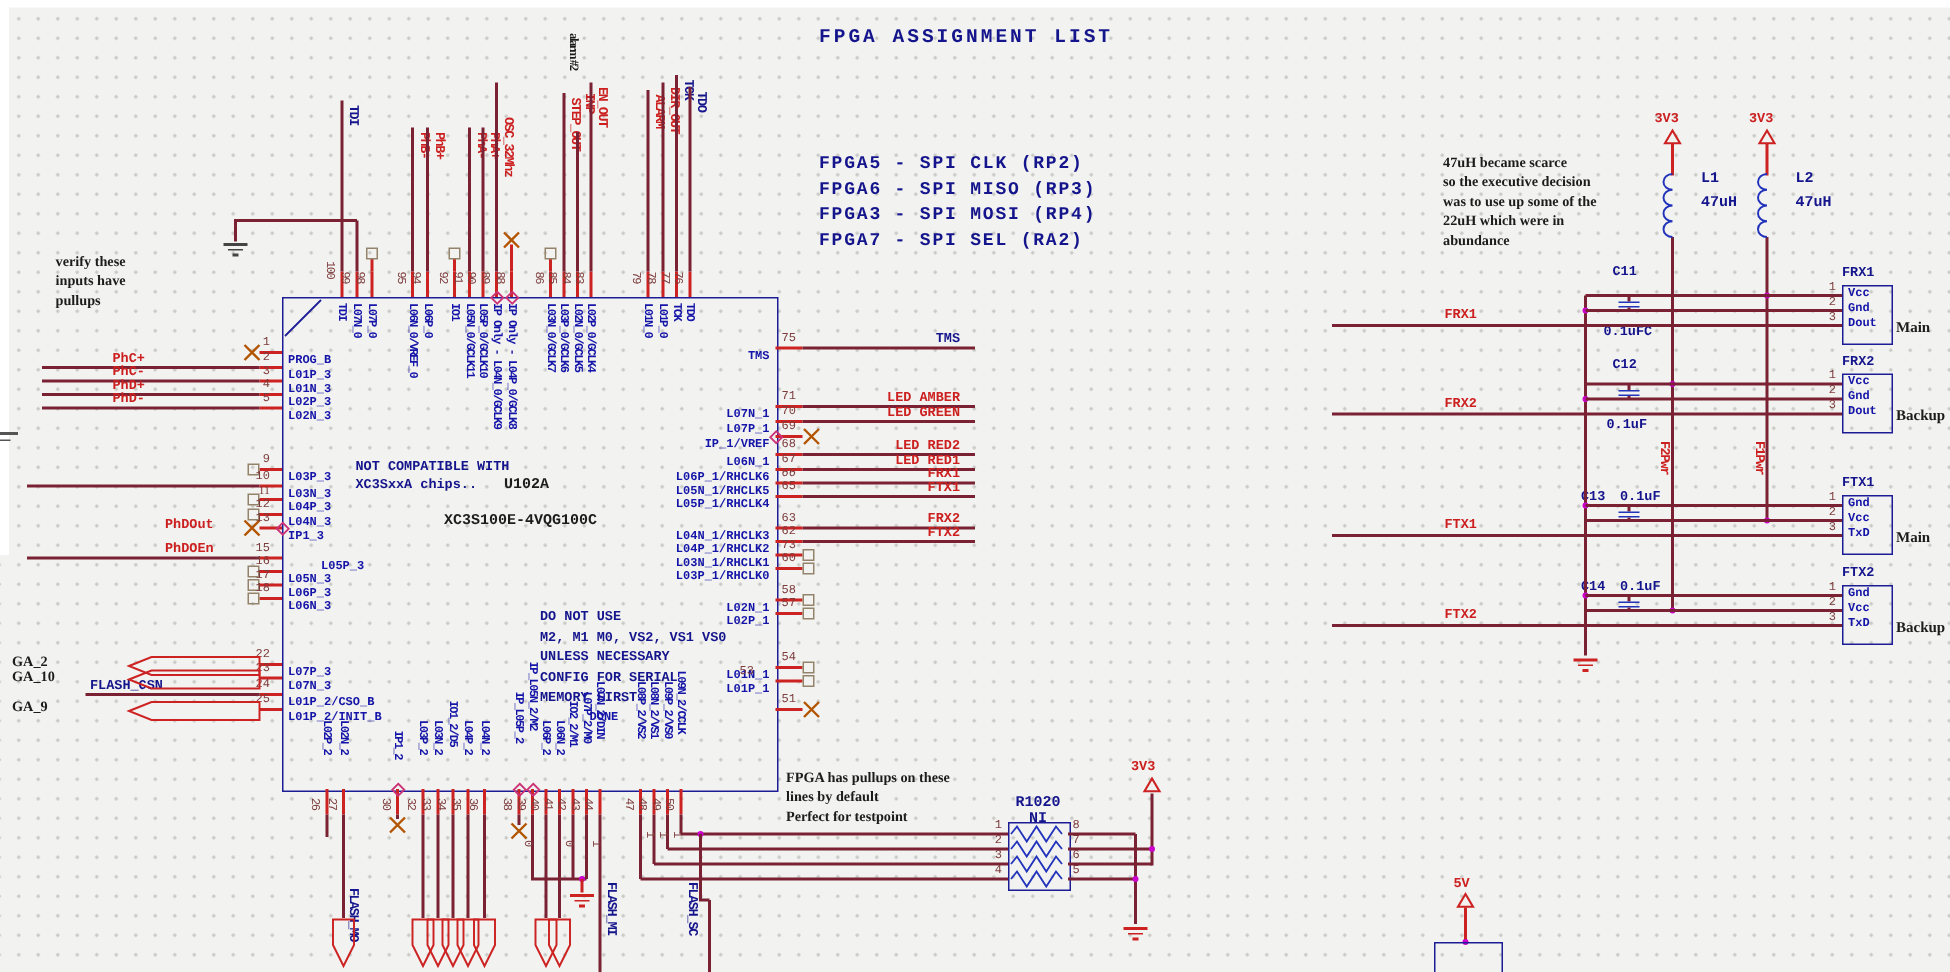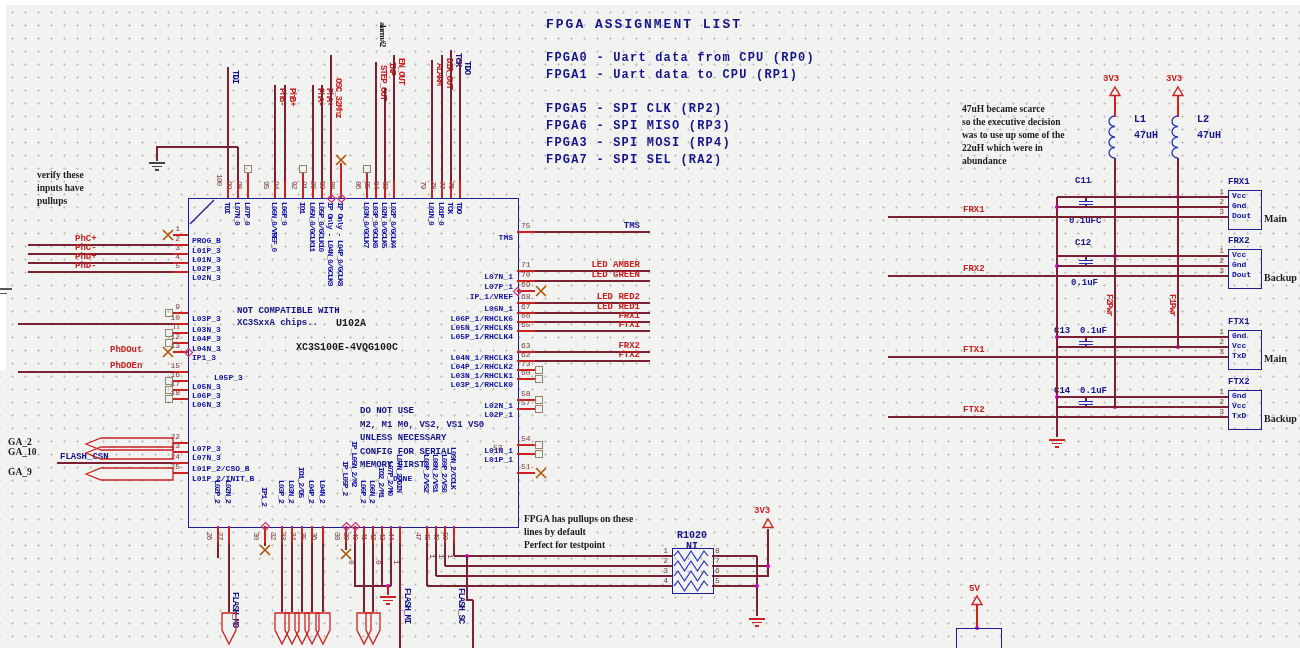--- a/index.html
+++ b/index.html
@@ -69,22 +69,20 @@
   <div class="t navy" style="left:1197px;top:114px;font-size:10px;">L2</div>
   <div class="t navy" style="left:1197px;top:130px;font-size:10px;">47uH</div>
   <div class="t navy" style="left:1075px;top:176px;">C11</div>
   <div class="t navy" style="left:1069px;top:216px;">0.1uFC</div>
   <div class="t navy" style="left:1075px;top:238px;">C12</div>
   <div class="t navy" style="left:1071px;top:278px;">0.1uF</div>
   <div class="t navy" style="left:1054px;top:326px;">C13</div>
   <div class="t navy" style="left:1080px;top:326px;">0.1uF</div>
   <div class="t navy" style="left:1054px;top:386px;">C14</div>
   <div class="t navy" style="left:1080px;top:386px;">0.1uF</div>
-<div class="t list" style="left: 546px; top: 52px;">FPGA0 - Uart data from CPU (RP0)</div>
-    <div class="t list" style="left: 546px; top: 69px;">FPGA1 - Uart data to CPU (RP1)</div>
     <div class="t list" style="left: 546px; top: 103px;">FPGA5 - SPI CLK (RP2)</div>
     <div class="t list" style="left: 546px; top: 120px;">FPGA6 - SPI MISO (RP3)</div>
     <div class="t list" style="left: 546px; top: 137px;">FPGA3 - SPI MOSI (RP4)</div>
     <div class="t list" style="left: 546px; top: 154px;">FPGA7 - SPI SEL (RA2)</div>
     <div class="t blknote" style="left: 37px; top: 170px;">verify these</div>
     <div class="t blknote" style="left: 37px; top: 183px;">inputs have</div>
     <div class="t blknote" style="left: 37px; top: 196px;">pullups</div>
     <div class="t navy" style="left: 237px; top: 306px;">NOT COMPATIBLE WITH</div>
     <div class="t navy" style="left: 237px; top: 318px;">XC3SxxA chips..</div>
     <div class="t navy" style="left: 360px; top: 406px;">DO NOT USE</div>

